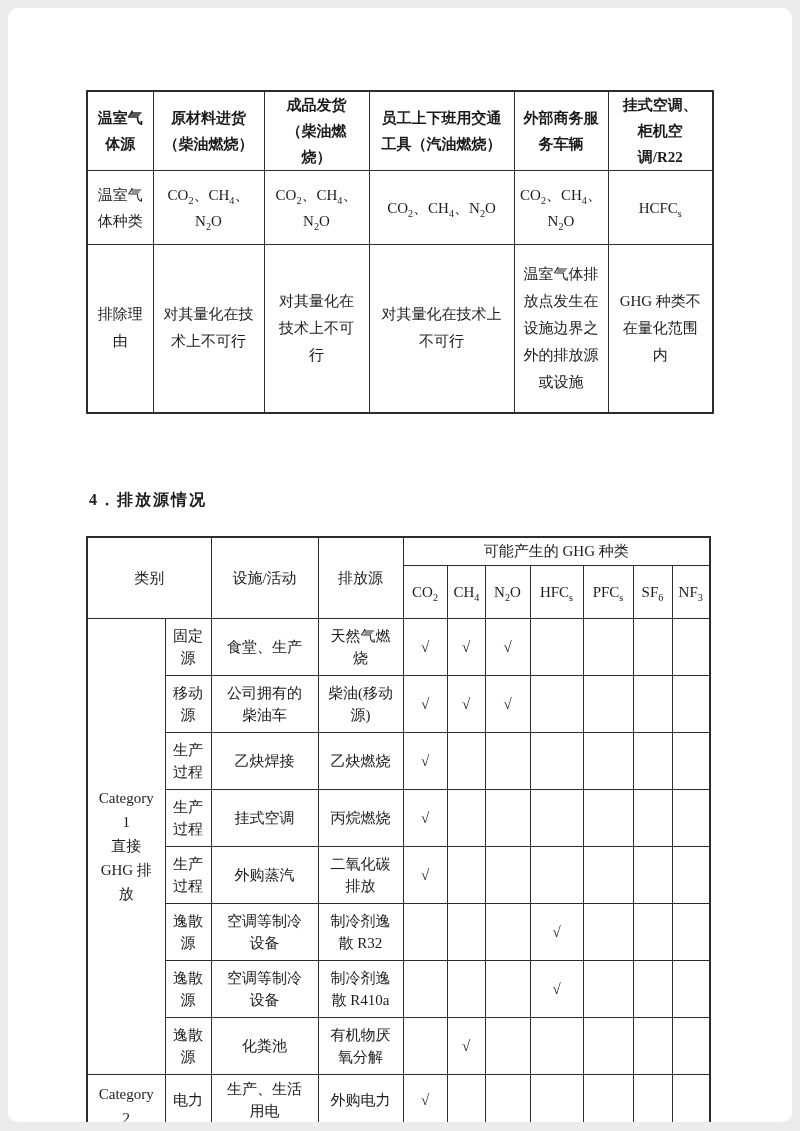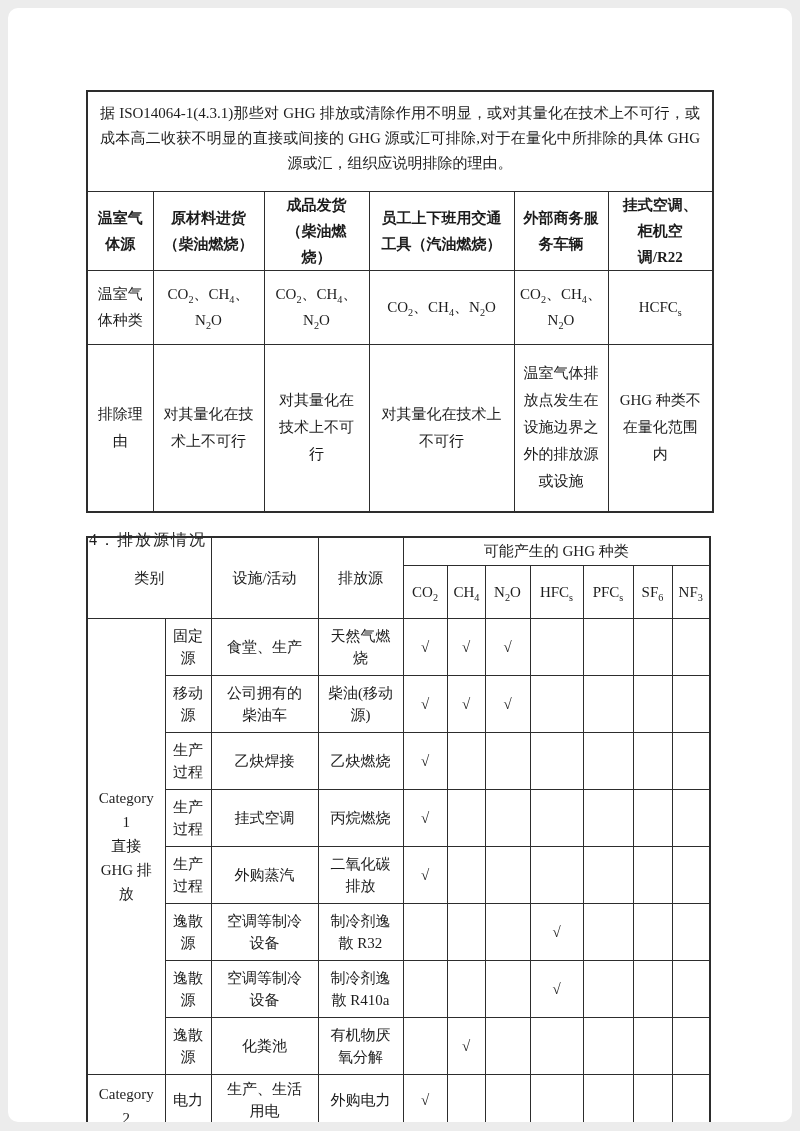--- a/index.html
+++ b/index.html
@@ -16,22 +16,22 @@
     width:784px; height:1114px;
     background:#ffffff;
     border-radius:10px;
     overflow:hidden;
   }
   .t315 {
     position:absolute; left:99px; top:49px;
     font-size:17px; font-weight:bold; letter-spacing:0.5px;
   }
   .t4 {
-    position:absolute; left:81px; top:522px;
-    font-size:16px; font-weight:normal; letter-spacing:2px;
+    position:absolute; left:81px; top:482px;
+    font-size:16px; font-weight:bold; letter-spacing:2px;
   }
   table { border-collapse:collapse; table-layout:fixed; position:absolute; }
   td { border:1px solid #2d2d2d; text-align:center; vertical-align:middle;
        font-size:15px; padding:0 8px; overflow:hidden; }
   sub { font-size:68%; line-height:0; }
 
   
   .t1 { left:78px; top:82px; width:626px; border:2px solid #2d2d2d; }
   .t1 td { line-height:26px; }
   .t1 .intro {
@@ -70,23 +70,20 @@
   <table class="t1">
     <colgroup>
       <col style="width:66px">
         <col style="width:111px">
         <col style="width:105px">
       <col style="width:145px">
         <col style="width:94px">
         <col style="width:105px">
     </colgroup>
     <tbody>
-      <tr>
-        <td class="intro" colspan="6">据 ISO14064-1(4.3.1)那些对 GHG 排放或清除作用不明显，或对其量化在技术上不可行，或成本高二收获不明显的直接或间接的 GHG 源或汇可排除,对于在量化中所排除的具体 GHG 源或汇，组织应说明排除的理由。</td>
-      </tr>
       <tr class="r-source">
         <td>温室气体源</td>
         <td>原材料进货（柴油燃烧）</td>
         <td>成品发货（柴油燃烧）</td>
         <td>员工上下班用交通工具（汽油燃烧）</td>
         <td>外部商务服务车辆</td>
         <td>挂式空调、柜机空调/R22</td>
       </tr>
       <tr class="r-species">
         <td>温室气体种类</td>

